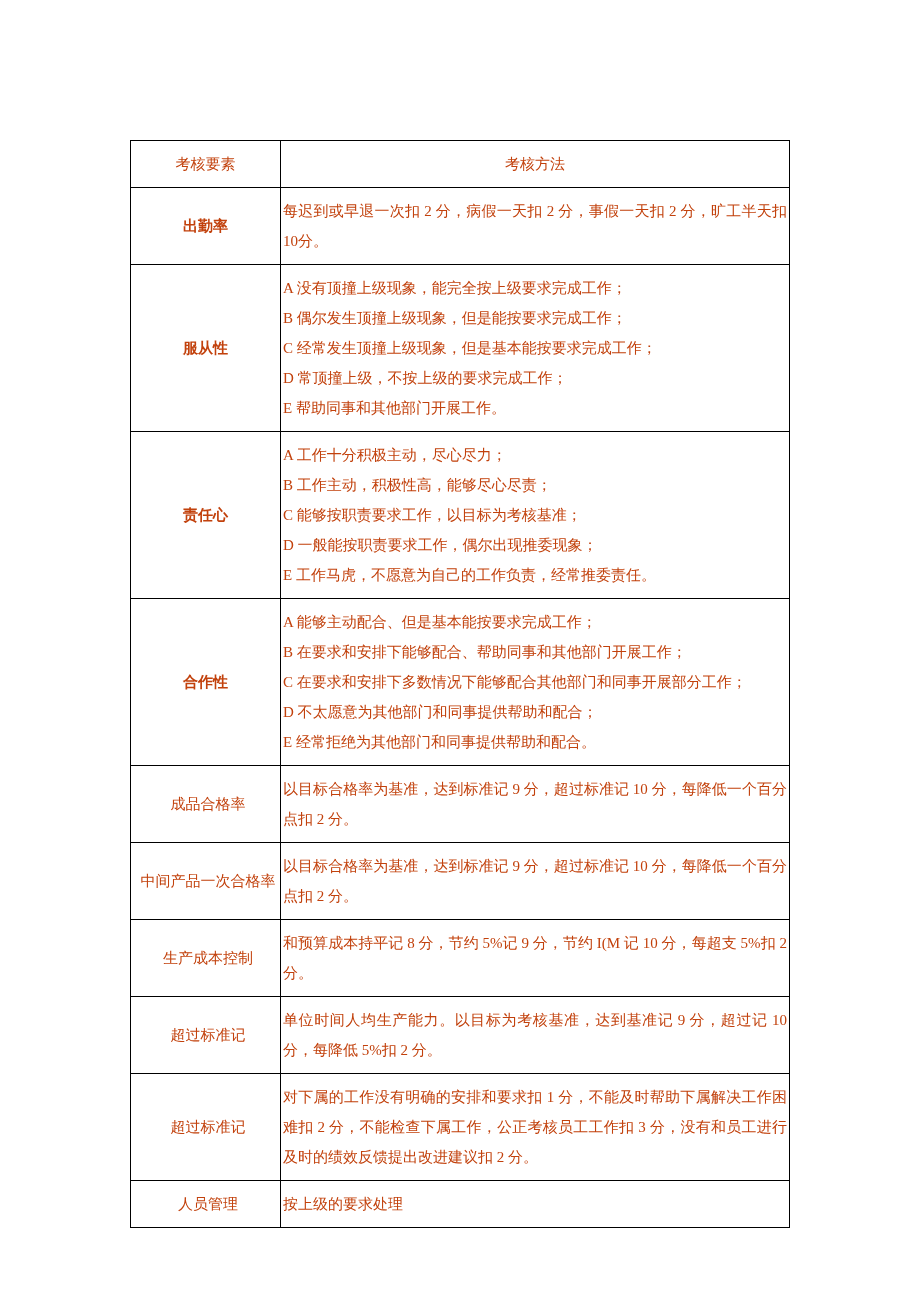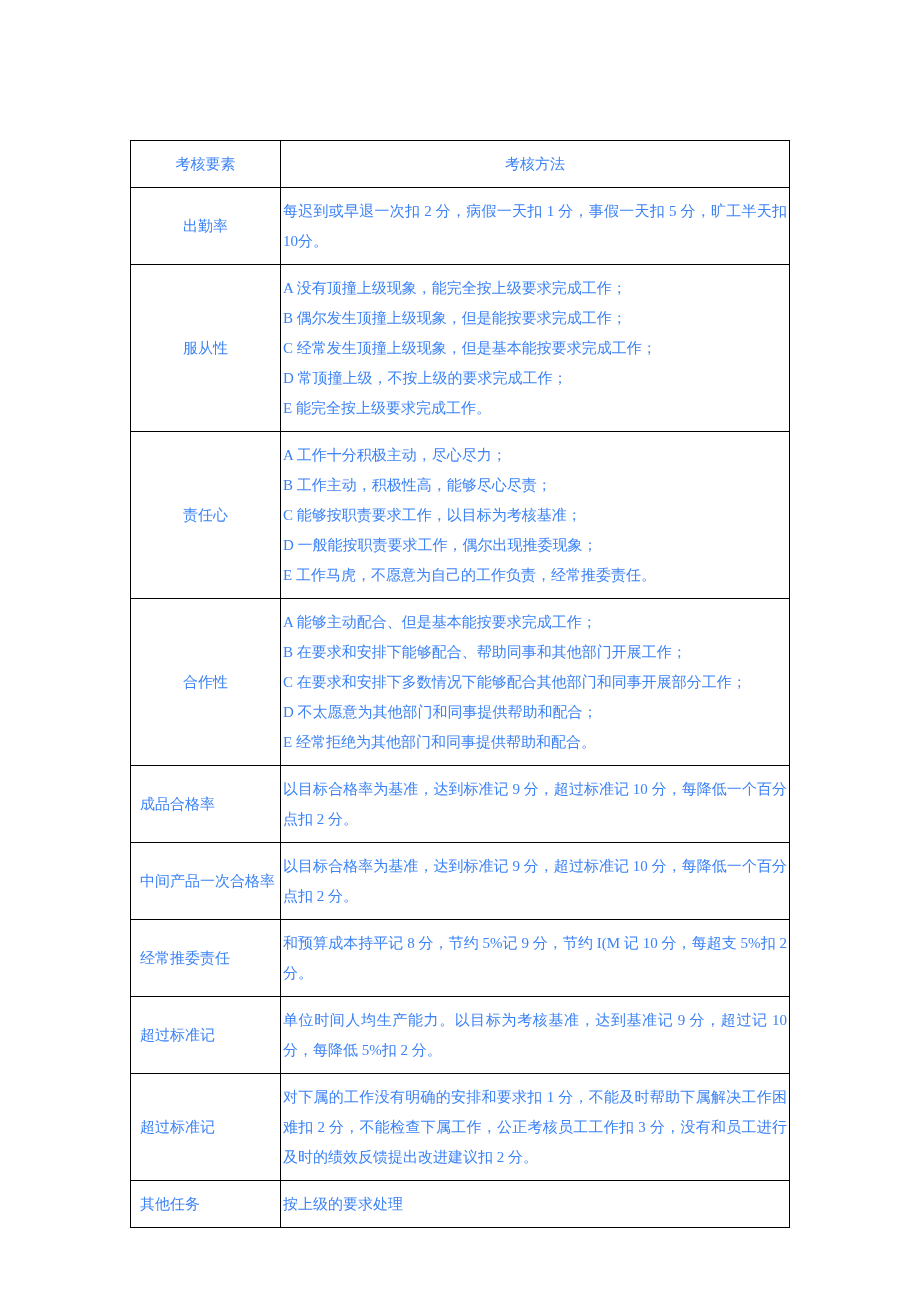--- a/index.html
+++ b/index.html
@@ -17,37 +17,38 @@
       border-collapse: collapse;
       width: 100%;
       table-layout: fixed;
     }
     td, th {
       border: 1px solid #000;
       padding: 8px 4px;
       font-size: 15px;
       line-height: 2.0;
       vertical-align: middle;
-      color: #3b82f6;
+      color: #c2410c;
     }
     th {
       font-weight: normal;
       text-align: center;
     }
     .col-element {
       width: 150px;
       text-align: center;
+      font-weight: bold;
     }
     .col-method {
       text-align: left;
       padding-left: 2px;
       padding-right: 2px;
     }
     .left-align {
-      text-align: left;
+      text-align: center;
       padding-left: 9px;
     }
     td.col-method {
       text-align: justify;
       text-justify: inter-ideograph;
     }
   </style>
 </head>
 <body>
 
@@ -59,31 +60,31 @@
   <thead>
     <tr>
       <th>考核要素</th>
       <th>考核方法</th>
     </tr>
   </thead>
   <tbody>
       <tr>
         <td class="col-element">出勤率</td>
         <td class="col-method">
-          <div>每迟到或早退一次扣 2 分，病假一天扣 1 分，事假一天扣 5 分，旷工半天扣 10分。</div>
+          <div>每迟到或早退一次扣 2 分，病假一天扣 2 分，事假一天扣 2 分，旷工半天扣 10分。</div>
         </td>
       </tr>
       <tr>
         <td class="col-element">服从性</td>
         <td class="col-method">
           <div>A 没有顶撞上级现象，能完全按上级要求完成工作；</div>
           <div>B 偶尔发生顶撞上级现象，但是能按要求完成工作；</div>
           <div>C 经常发生顶撞上级现象，但是基本能按要求完成工作；</div>
           <div>D 常顶撞上级，不按上级的要求完成工作；</div>
-          <div>E 能完全按上级要求完成工作。</div>
+          <div>E 帮助同事和其他部门开展工作。</div>
         </td>
       </tr>
       <tr>
         <td class="col-element">责任心</td>
         <td class="col-method">
           <div>A 工作十分积极主动，尽心尽力；</div>
           <div>B 工作主动，积极性高，能够尽心尽责；</div>
           <div>C 能够按职责要求工作，以目标为考核基准；</div>
           <div>D 一般能按职责要求工作，偶尔出现推委现象；</div>
           <div>E 工作马虎，不愿意为自己的工作负责，经常推委责任。</div>
@@ -105,37 +106,37 @@
           <div>以目标合格率为基准，达到标准记 9 分，超过标准记 10 分，每降低一个百分点扣 2 分。</div>
         </td>
       </tr>
       <tr>
         <td class="left-align">中间产品一次合格率</td>
         <td class="col-method">
           <div>以目标合格率为基准，达到标准记 9 分，超过标准记 10 分，每降低一个百分点扣 2 分。</div>
         </td>
       </tr>
       <tr>
-        <td class="left-align">经常推委责任</td>
+        <td class="left-align">生产成本控制</td>
         <td class="col-method">
           <div>和预算成本持平记 8 分，节约 5%记 9 分，节约 I(M 记 10 分，每超支 5%扣 2分。</div>
         </td>
       </tr>
       <tr>
         <td class="left-align">超过标准记</td>
         <td class="col-method">
           <div>单位时间人均生产能力。以目标为考核基准，达到基准记 9 分，超过记 10 分，每降低 5%扣 2 分。</div>
         </td>
       </tr>
       <tr>
         <td class="left-align">超过标准记</td>
         <td class="col-method">
           <div>对下属的工作没有明确的安排和要求扣 1 分，不能及时帮助下属解决工作困难扣 2 分，不能检查下属工作，公正考核员工工作扣 3 分，没有和员工进行及时的绩效反馈提出改进建议扣 2 分。</div>
         </td>
       </tr>
       <tr>
-        <td class="left-align">其他任务</td>
+        <td class="left-align">人员管理</td>
         <td class="col-method">
           <div>按上级的要求处理</div>
         </td>
       </tr>
     </tbody>
 </table>
 
 </body></html>

